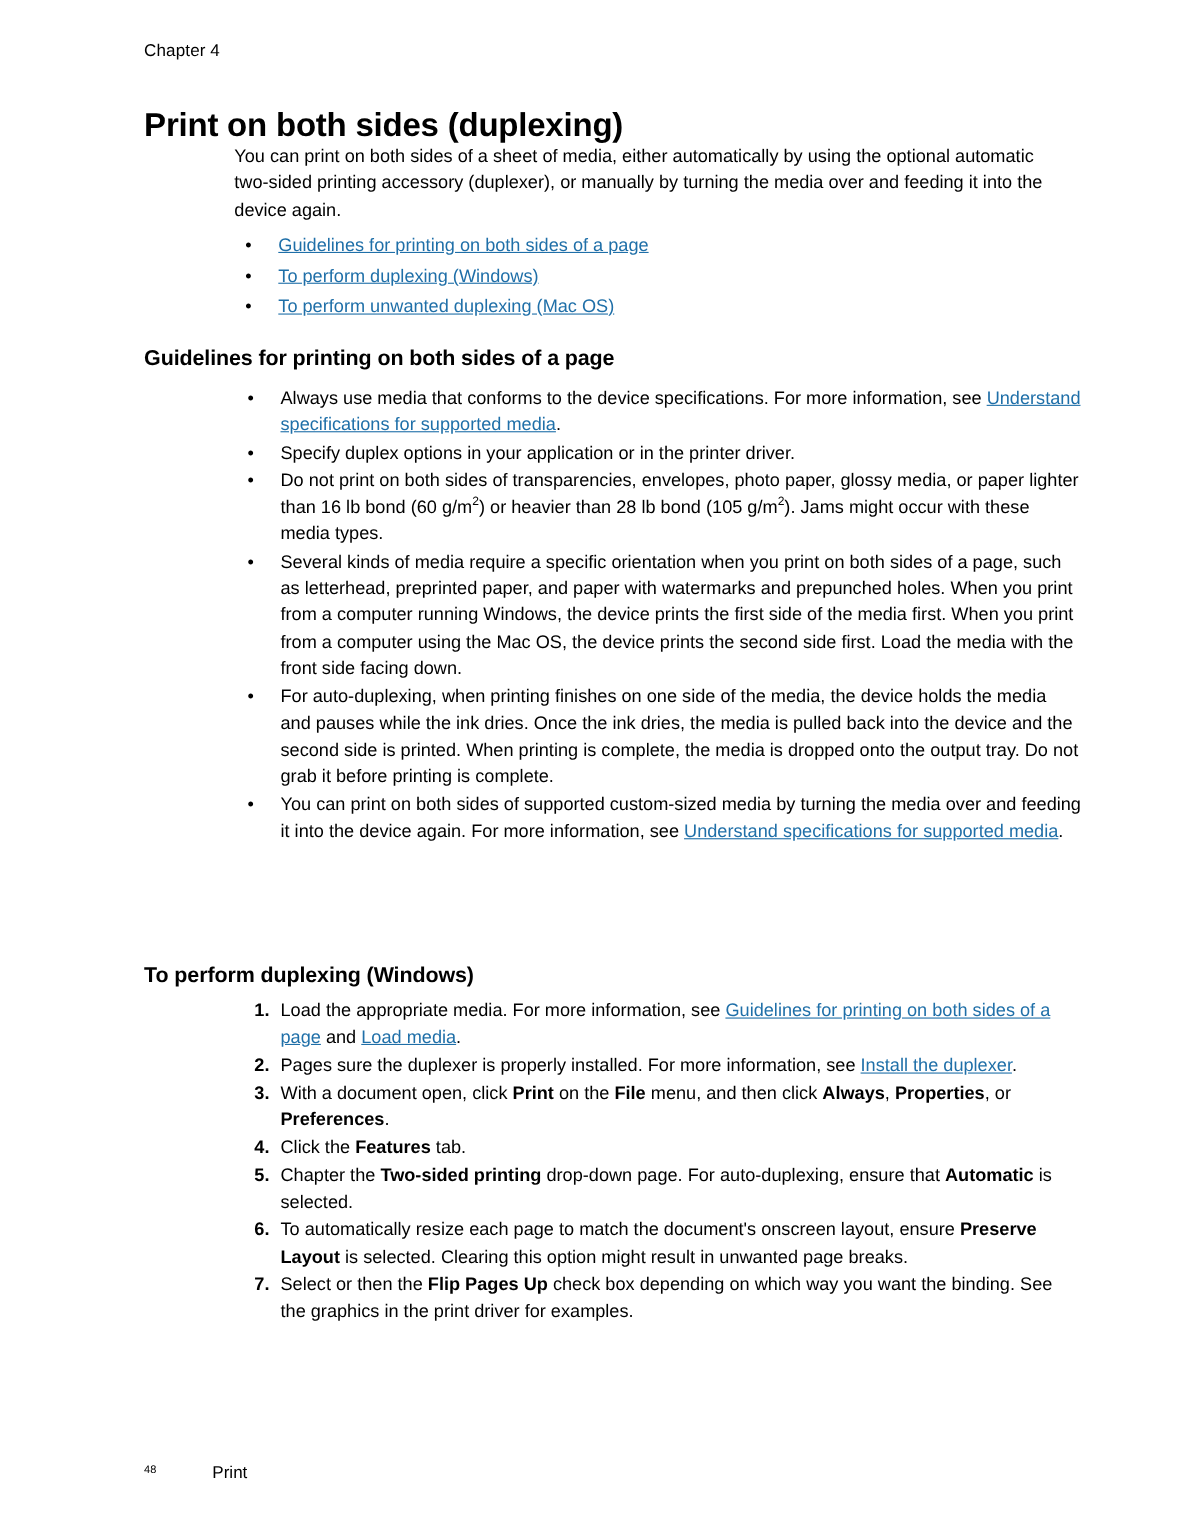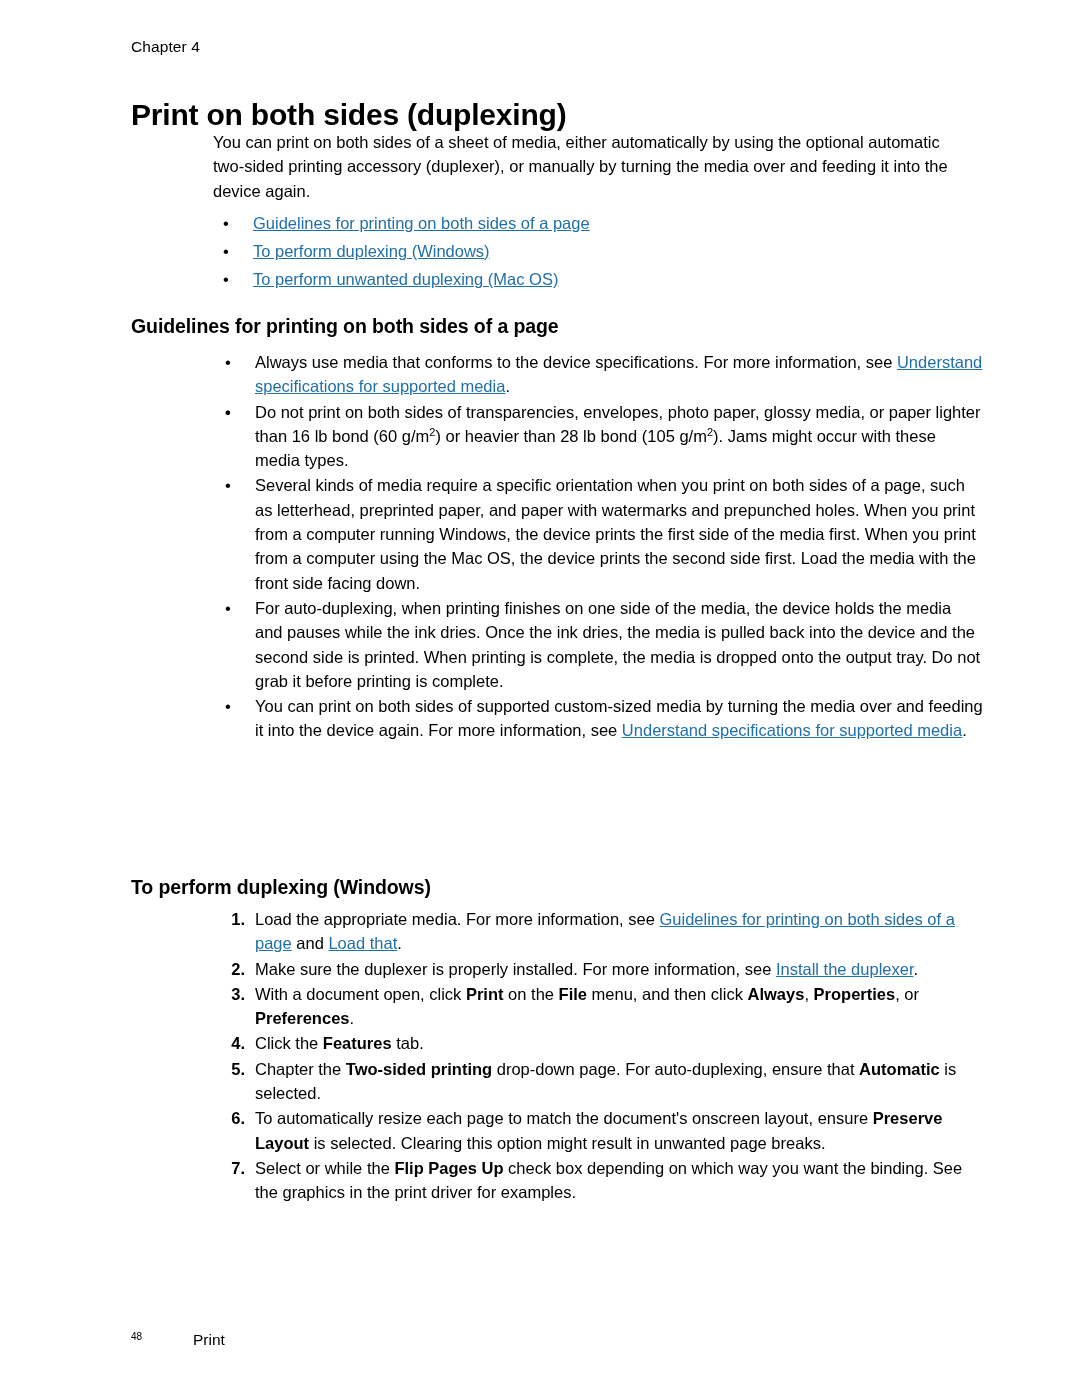--- a/index.html
+++ b/index.html
@@ -166,20 +166,21 @@
   <h2 class="section blk-sec1">Guidelines for printing on both sides of a page</h2>
 
   <div class="blk-list1">
     <ul class="bullets">
       <li>
         <span class="bullet">•</span>
         <span>Always use media that conforms to the device specifications. For more information, see </span><span class="link">Understand specifications for supported media</span><span>.</span>
       </li>
       <li>
         <span class="bullet">•</span>
+        <span>Specify duplex options in your application or in the printer driver.</span>
       </li>
       <li>
         <span class="bullet">•</span>
         <span>Do not print on both sides of transparencies, envelopes, photo paper, glossy media, or paper lighter than 16 lb bond (60 g/m</span><sup>2</sup><span>) or heavier than 28 lb bond (105 g/m</span><sup>2</sup><span>). Jams might occur with these media types.</span>
       </li>
       <li>
         <span class="bullet">•</span>
         <span>Several kinds of media require a specific orientation when you print on both sides of a page, such as letterhead, preprinted paper, and paper with watermarks and prepunched holes. When you print from a computer running Windows, the device prints the first side of the media first. When you print from a computer using the Mac OS, the device prints the second side first. Load the media with the front side facing down.</span>
       </li>
       <li>
@@ -192,45 +193,45 @@
       </li>
     </ul>
   </div>
 
   <h2 class="section blk-sec2">To perform duplexing (Windows)</h2>
 
   <div class="blk-steps">
     <ol class="steps">
       <li>
         <span class="num">1.</span>
-        <span>Load the appropriate media. For more information, see </span><span class="link">Guidelines for printing on both sides of a page</span><span> and </span><span class="link">Load that</span><span>.</span>
+        <span>Load the appropriate media. For more information, see </span><span class="link">Guidelines for printing on both sides of a page</span><span> and </span><span class="link">Load media</span><span>.</span>
       </li>
       <li>
         <span class="num">2.</span>
-        <span>Make sure the duplexer is properly installed. For more information, see </span><span class="link">Install the duplexer</span><span>.</span>
+        <span>Pages sure the duplexer is properly installed. For more information, see </span><span class="link">Install the duplexer</span><span>.</span>
       </li>
       <li>
         <span class="num">3.</span>
         <span>With a document open, click </span><b>Print</b><span> on the </span><b>File</b><span> menu, and then click </span><b>Always</b><span>, </span><b>Properties</b><span>, or </span><b>Preferences</b><span>.</span>
       </li>
       <li>
         <span class="num">4.</span>
         <span>Click the </span><b>Features</b><span> tab.</span>
       </li>
       <li>
         <span class="num">5.</span>
         <span>Chapter the </span><b>Two-sided printing</b><span> drop-down page. For auto-duplexing, ensure that </span><b>Automatic</b><span> is selected.</span>
       </li>
       <li>
         <span class="num">6.</span>
         <span>To automatically resize each page to match the document's onscreen layout, ensure </span><b>Preserve Layout</b><span> is selected. Clearing this option might result in unwanted page breaks.</span>
       </li>
       <li>
         <span class="num">7.</span>
-        <span>Select or while the </span><b>Flip Pages Up</b><span> check box depending on which way you want the binding. See the graphics in the print driver for examples.</span>
+        <span>Select or then the </span><b>Flip Pages Up</b><span> check box depending on which way you want the binding. See the graphics in the print driver for examples.</span>
       </li>
     </ol>
   </div>
 
   <div class="footer-num">48</div>
   <div class="footer-label">Print</div>
 
 </div>
 
 </body></html>

